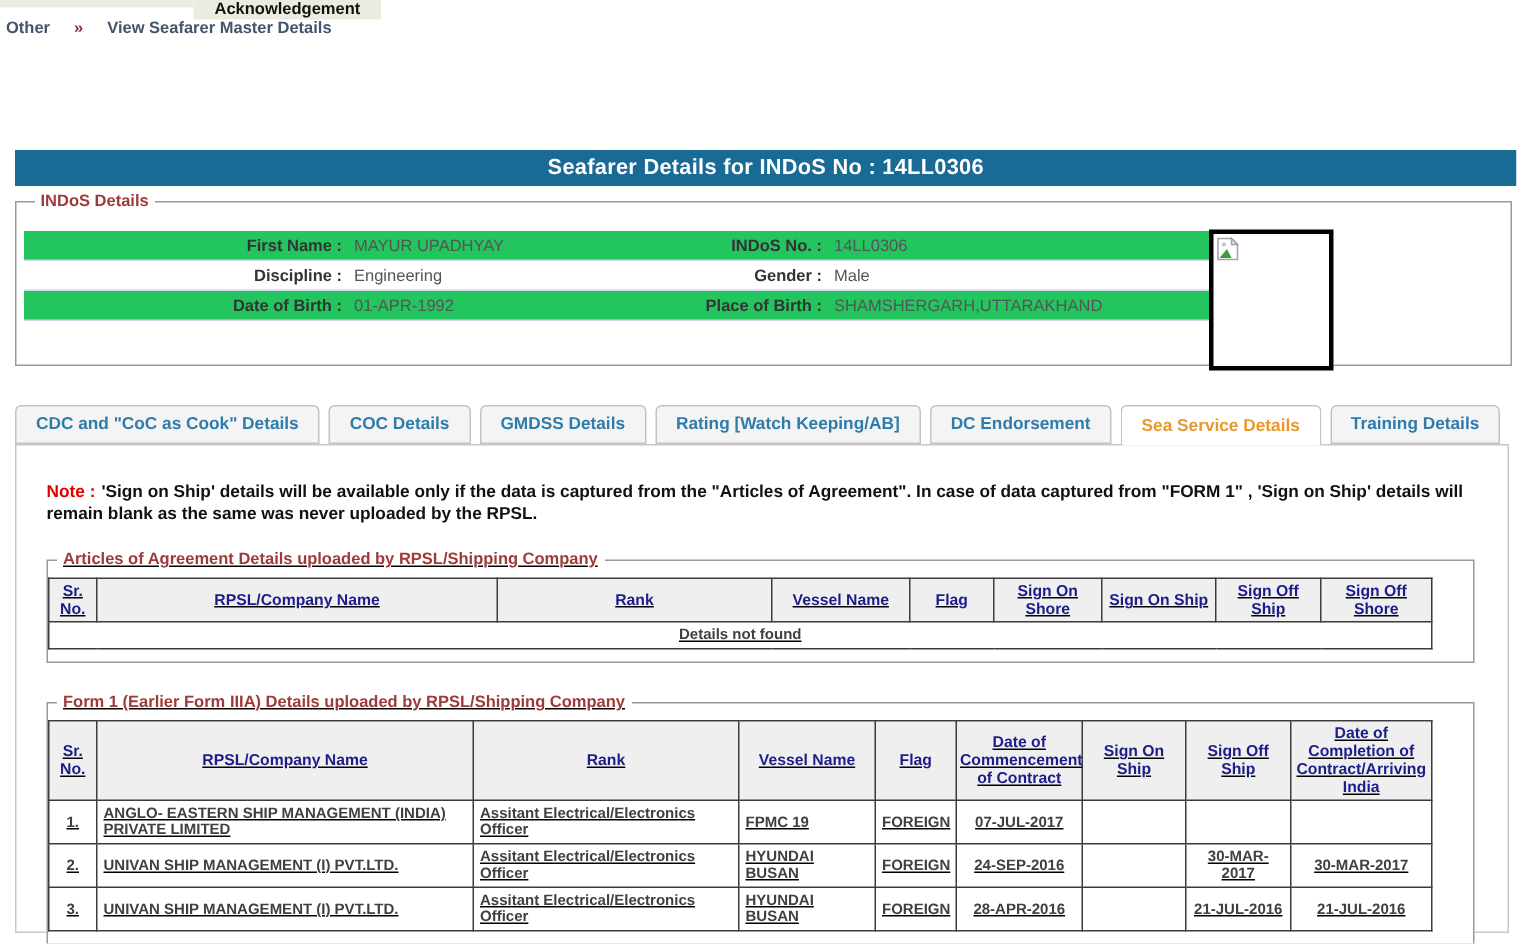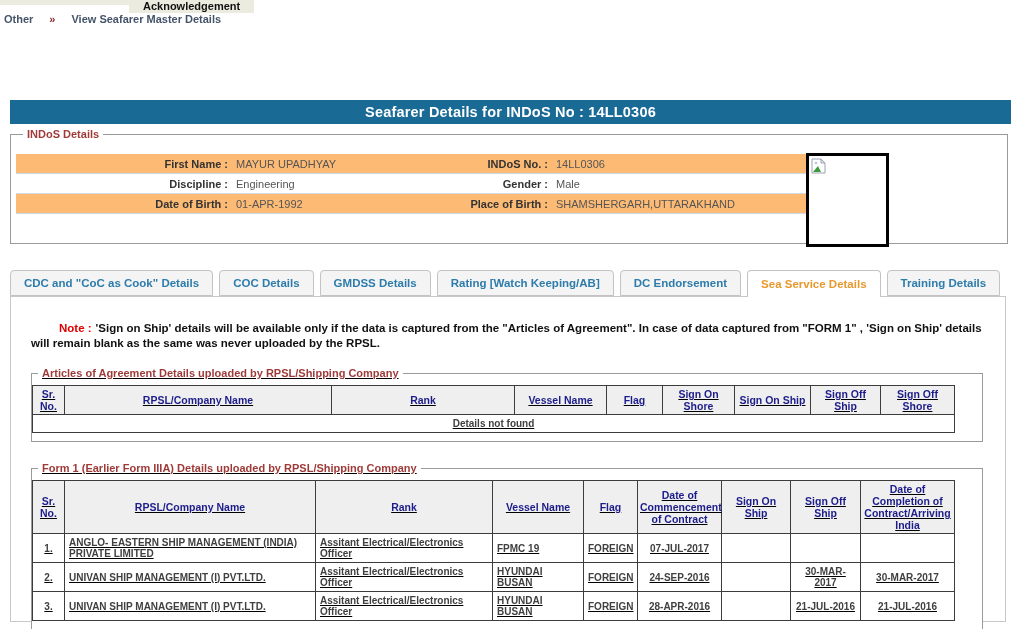--- a/index.html
+++ b/index.html
@@ -24,21 +24,21 @@
     position:absolute; top:100px; left:10px; right:0; height:24px;
     background:#1a6a96; color:#ffffff; font-size:14.5px; font-weight:bold;
     display:flex; align-items:center; justify-content:center; letter-spacing:.2px;
   }
   
   fieldset { border:1px solid #9a9a9a; margin:0; padding:2px 6px 6px 6px; background:#fff; }
   legend { font-size:11px; font-weight:bold; color:#9e3a38; padding:0 4px; margin-left:6px; }
   .indos-fs { position:absolute; top:128px; left:10px; right:3px; height:116px; }
   .indos-rows { position:absolute; top:14px; left:5px; width:793px; }
   .indos-row { display:flex; height:20px; align-items:center; font-size:11px; border-bottom:1px solid #cdd9e6; }
-  .indos-row.alt { background:#fdba74; }
+  .indos-row.alt { background:#22c55e; }
   .indos-row .l1 { width:212px; text-align:right; font-weight:bold; color:#333; }
   .indos-row .v1 { width:230px; padding-left:8px; color:#555; white-space:nowrap; }
   .indos-row .l2 { width:90px; text-align:right; font-weight:bold; color:#333; white-space:nowrap; }
   .indos-row .v2 { flex:1; padding-left:8px; color:#555; white-space:nowrap; }
   .photo-box {
     position:absolute; top:13px; left:795px; width:83px; height:94px;
     border:3px solid #000; background:#fff;
   }
   .photo-box svg { margin:2px; }
   
@@ -48,21 +48,21 @@
     border-radius:4px 4px 0 0; color:#2d7cab; font-size:11.5px; font-weight:bold;
     display:flex; align-items:center; cursor:pointer; white-space:nowrap;
   }
   .tab.active { background:#ffffff; color:#e8992e; height:27px; border-bottom:none;text-align:right; }
   
   .panel {
     position:absolute; top:296px; left:10px; width:996px; height:326px;
     border:1px solid #c8c8c8; background:#fff; padding:24px 22px 0 20px;
   }
   .note { font-size:11.5px; font-weight:bold; color:#111; line-height:15px; margin:0 0 16px 0; }
-  .note .note-prefix { color:#e00000; margin-right:4px;margin-left:28px; }
+  .note .note-prefix { color:#e00000; margin-right:4px; }
   .inner-fs { margin-bottom:20px; padding:4px 8px 8px 0;text-decoration:underline; }
   table.grid { border-collapse:collapse; margin:2px 0 0 0; width:922px; table-layout:fixed; }
   table.grid th {
     border:1px solid #3c3c3c; background:#efefef; color:#1c1c8a;
     font-size:10.5px; font-weight:bold; text-align:center; padding:2px 2px; line-height:12px;
   }
   table.grid td {
     border:1px solid #3c3c3c; font-size:10px; font-weight:bold; color:#404040;
     padding:3px 4px; line-height:11px;
   }

